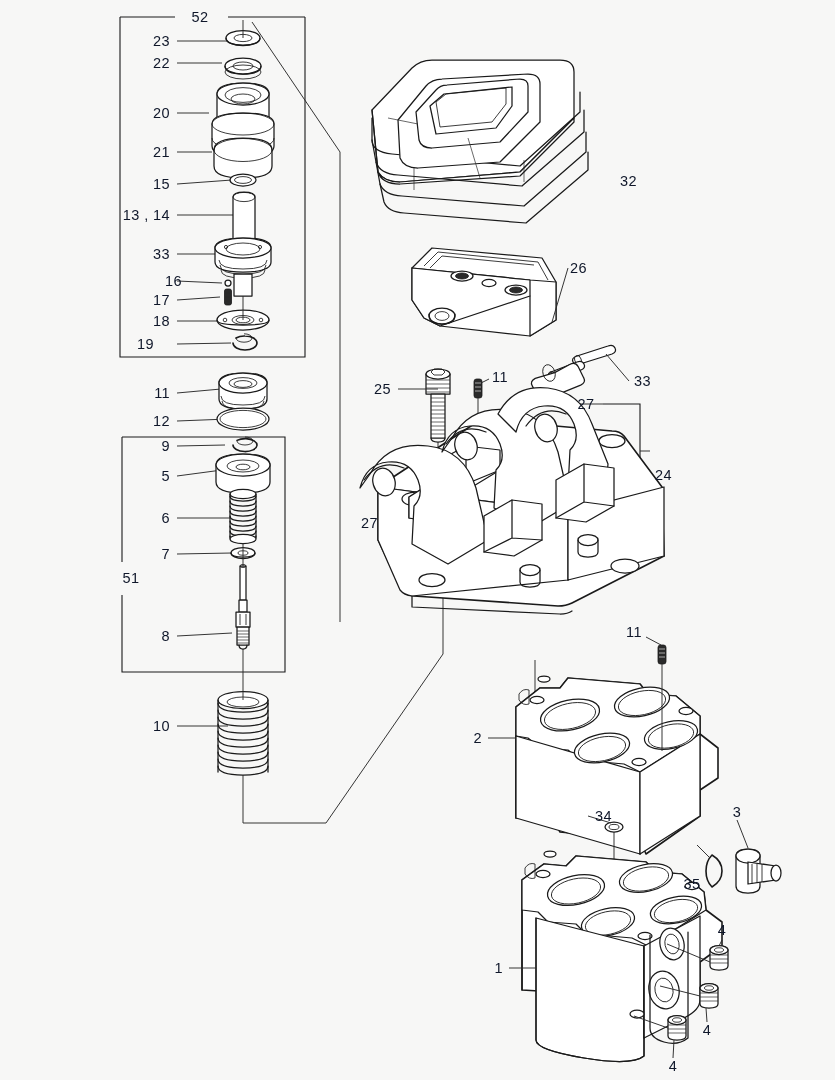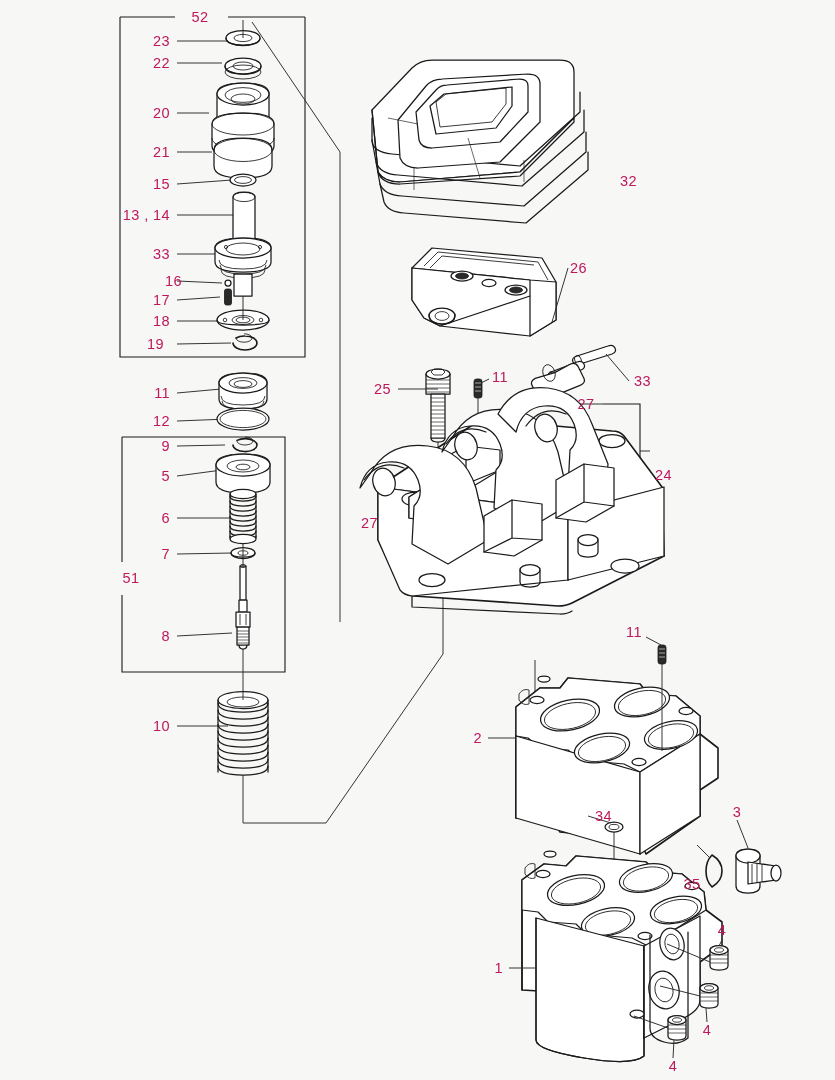--- a/index.html
+++ b/index.html
@@ -9,21 +9,21 @@
     background:#f7f7f6;
     font-family:"Liberation Sans","DejaVu Sans",sans-serif;
     overflow:hidden;
   }
   #stage{position:relative;width:835px;height:1080px;}
   #art{position:absolute;left:0;top:0;width:835px;height:1080px;}
   .lbl{
     position:absolute;
     font-family:"Liberation Sans","DejaVu Sans",sans-serif;
     font-size:14.5px;
-    color:#be185d;
+    color:#0f172a;
     white-space:nowrap;
     letter-spacing:.4px;
     line-height:1;
     user-select:none;
   }
   .lbl.r{transform:translate(-100%,-50%);}
   .lbl.l{transform:translate(0,-50%);}
   .lbl.c{transform:translate(-50%,-50%);}
 </style>
 </head>
@@ -504,21 +504,21 @@
       <div class="lbl r" style="left: 170px; top: 41px;">23</div>
       <div class="lbl r" style="left: 170px; top: 63px;">22</div>
       <div class="lbl r" style="left: 170px; top: 113px;">20</div>
       <div class="lbl r" style="left: 170px; top: 152px;">21</div>
       <div class="lbl r" style="left: 170px; top: 184px;">15</div>
       <div class="lbl r" style="left: 170px; top: 215px;">13 , 14</div>
       <div class="lbl r" style="left: 170px; top: 254px;">33</div>
       <div class="lbl r" style="left: 182px; top: 281px;">16</div>
       <div class="lbl r" style="left: 170px; top: 300px;">17</div>
       <div class="lbl r" style="left: 170px; top: 321px;">18</div>
-      <div class="lbl r" style="left: 164px; top: 344px; text-align: center;">19</div>
+      <div class="lbl r" style="left: 154px; top: 344px; text-align: center;">19</div>
       <div class="lbl r" style="left: 170px; top: 393px;">11</div>
       <div class="lbl r" style="left: 170px; top: 421px;">12</div>
       <div class="lbl r" style="left: 170px; top: 446px;">9</div>
       <div class="lbl r" style="left: 170px; top: 476px;">5</div>
       <div class="lbl r" style="left: 170px; top: 518px;">6</div>
       <div class="lbl r" style="left: 170px; top: 554px;">7</div>
       <div class="lbl c" style="left: 131px; top: 578px;">51</div>
       <div class="lbl r" style="left: 170px; top: 636px;">8</div>
       <div class="lbl r" style="left: 170px; top: 726px;">10</div>
       <div class="lbl l" style="left: 620px; top: 181px;">32</div>

